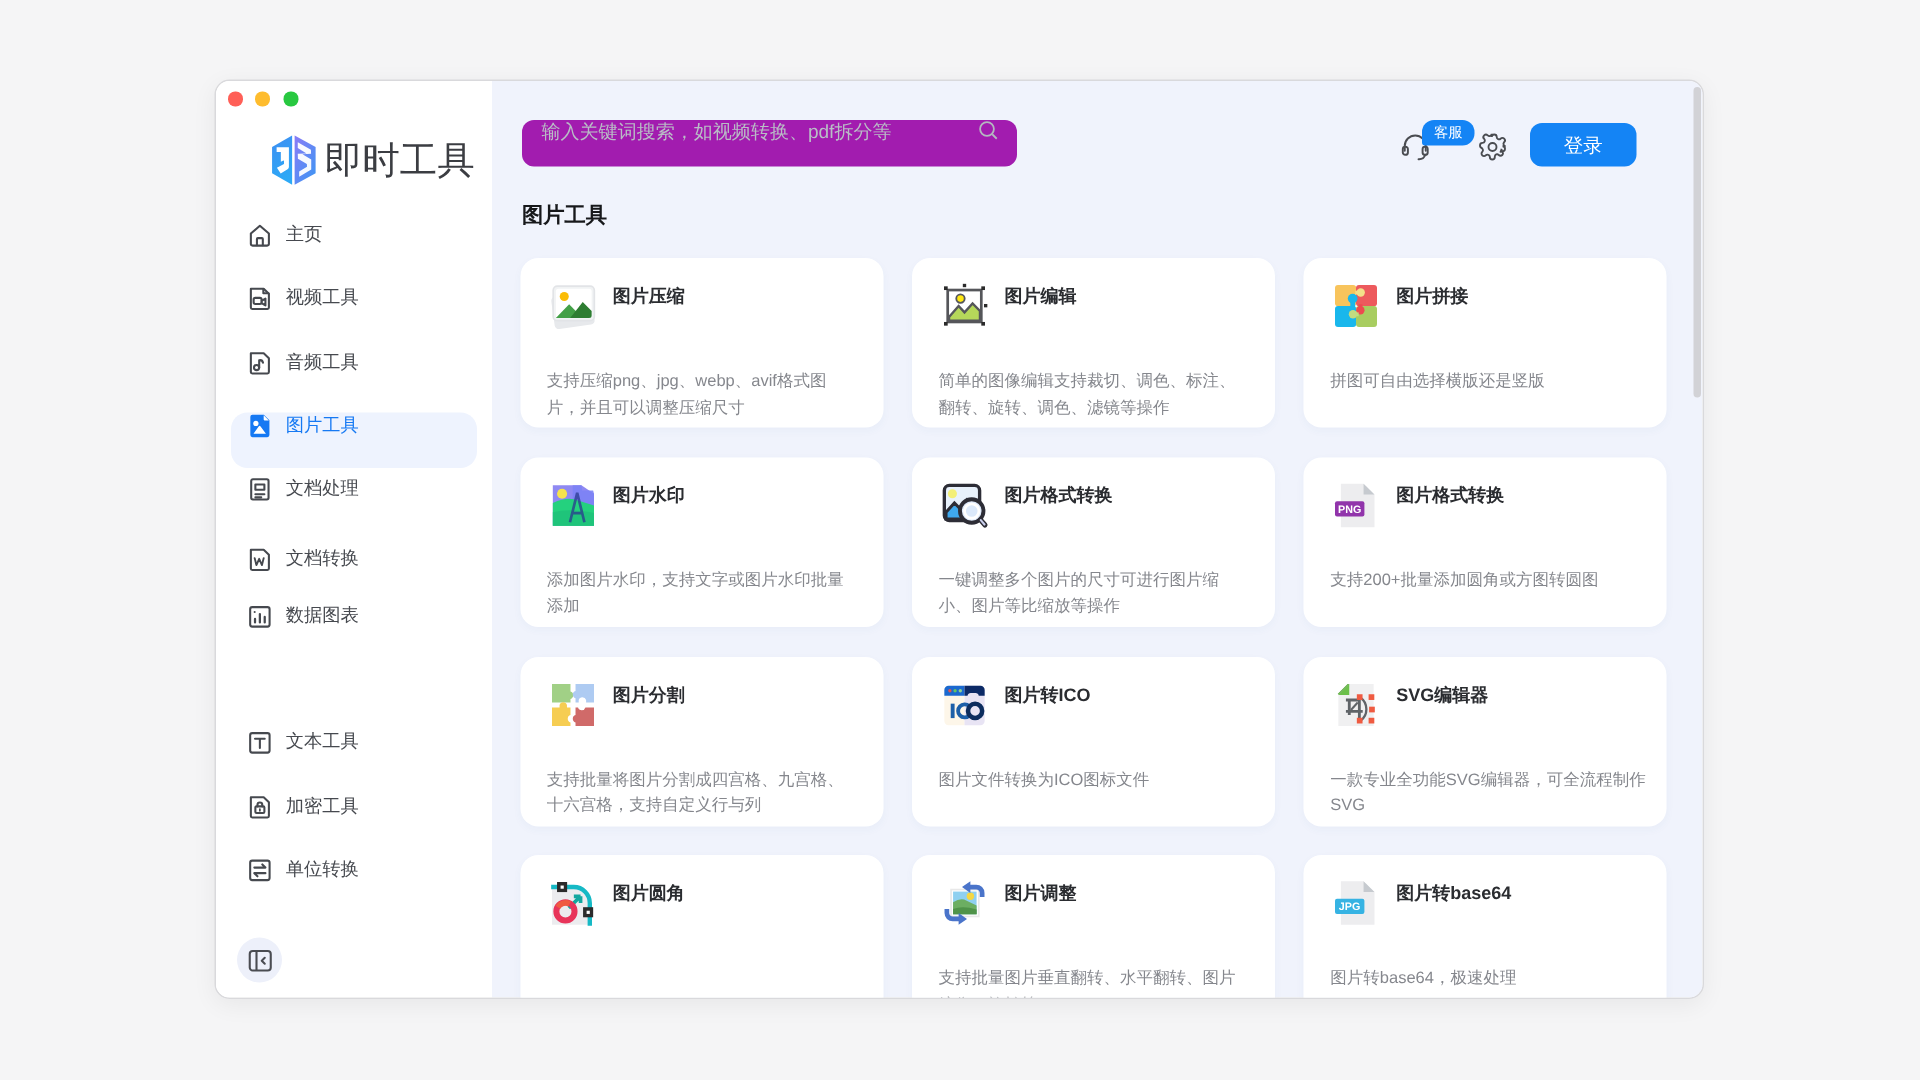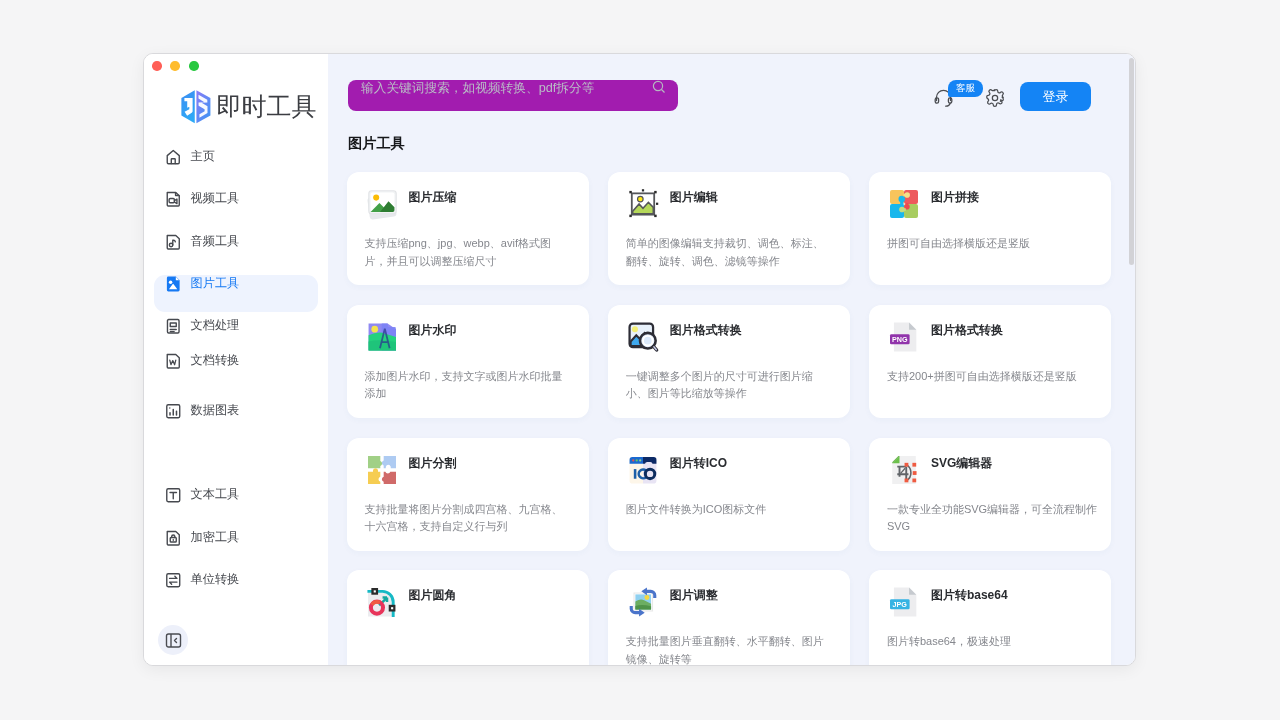--- a/index.html
+++ b/index.html
@@ -22,21 +22,21 @@
 .searchbar svg{margin-right:12px}
 .login{position:absolute;left:692px;top:28px;width:71px;height:29px;background:#1484f5;border-radius:8px;color:#fff;font-size:13px;display:flex;align-items:center;justify-content:center}
 .badge{position:absolute;left:620px;top:26px;background:#1484f5;color:#fff;font-size:9.5px;padding:2px 8px;border-radius:8px 8px 8px 2px;z-index:2}
 .hd-ico{position:absolute}
 .sec-title{position:absolute;left:20px;top:79.5px;font-size:14.2px;font-weight:bold;color:#17181b}
 .grid{position:absolute;left:19px;top:118px;width:770px}
 .card{position:absolute;width:242px;height:113px;background:#fff;border-radius:12px;padding:17px 18px;box-shadow:0 2px 6px rgba(60,90,160,0.04)}
 .card .row{display:flex;align-items:flex-start}
 .card .cicon{width:30px;height:30px;margin-left:2px;flex:none;transform:scale(1.12)}
 .card .ct{margin-left:12px;font-size:12px;font-weight:bold;color:#2a2c30}
-.card .cd{margin-top:16px;font-size:11px;line-height:17.6px;color:#85878d;width:215px;white-space:nowrap}
+.card .cd{margin-top:27px;font-size:11px;line-height:17.6px;color:#85878d;width:215px;white-space:nowrap}
 .scrollthumb{position:absolute;right:1px;top:4px;width:5px;height:207px;background:#d2d2d6;border-radius:3px}
 </style>
 </head>
 <body>
 <div class="win">
   <div class="sidebar">
     <div class="dot" style="left:8px;background:#ff5f57"></div>
     <div class="dot" style="left:26px;background:#febc2e"></div>
     <div class="dot" style="left:45px;background:#28c840"></div>
     <div class="logo">
@@ -92,21 +92,21 @@
         <span class="mt">图片工具</span>
       </div>
     <div class="menu-item" style="top:263.1px">
         <svg class="mi" viewBox="0 0 16 16" fill="none" stroke="#46494f" stroke-width="1.2" stroke-linecap="round" stroke-linejoin="round">
           <rect x="3" y="2.2" width="10" height="11.6" rx="1"></rect>
           <path d="M5.4 5.2 h5.2 v3 h-5.2 Z"></path>
           <path d="M5.4 10.8 h5.2 M5.4 12.6 h3.4"></path>
         </svg>
         <span class="mt">文档处理</span>
       </div>
-    <div class="menu-item" style="top:298px">
+    <div class="menu-item" style="top:310px">
         <svg class="mi" viewBox="0 0 16 16" fill="none" stroke="#46494f" stroke-width="1.2" stroke-linecap="round" stroke-linejoin="round">
           <path d="M2.8 2.2 h7.4 L13.2 5 V13 a0.8 0.8 0 0 1 -.8 .8 H3.6 a0.8 0.8 0 0 1 -.8 -.8 Z"></path>
           <path d="M5 7 l1 4 l1.6 -3.6 L9.2 11 l1 -4" stroke-width="1.1"></path>
         </svg>
         <span class="mt">文档转换</span>
       </div>
     <div class="menu-item" style="top:347.7px">
         <svg class="mi" viewBox="0 0 16 16" fill="none" stroke="#46494f" stroke-width="1.2" stroke-linecap="round" stroke-linejoin="round">
           <rect x="2.4" y="2.4" width="11.2" height="11.2" rx="1.2"></rect>
           <path d="M5.2 9.2 V11.2 M8 6.4 V11.2 M10.8 8 V11.2" stroke-width="1.3"></path>
@@ -256,21 +256,21 @@
     <div class="card" style="left:521.9px;top:132.8px">
 <div class="row">
             <svg class="cicon" viewBox="0 0 30 30">
 <path d="M6 2 H19.5 L26 8.5 V28 H6 Z" fill="#ededef"></path>
 <path d="M19.5 2 L26 8.5 H19.5 Z" fill="#c6cacf"></path>
 <rect x="2.5" y="12.5" width="17.5" height="9" rx="1.2" fill="#9134ab"></rect>
 <text x="11.2" y="19.4" font-family="Liberation Sans,sans-serif" font-size="6.4" font-weight="bold" fill="#fff" text-anchor="middle">PNG</text>
 </svg>
             <span class="ct">图片格式转换</span>
           </div>
-<div class="cd">支持200+拼图可自由选择横版还是竖版</div>
+<div class="cd">支持200+批量添加圆角或方图转圆图</div>
 </div>
     <div class="card" style="left:-0.5px;top:265.6px">
 <div class="row">
             <svg class="cicon" viewBox="0 0 30 30">
 <path d="M2.5 2.5 H13.5 V7 a2.3 2.3 0 0 1 0 4.4 V13.5 H2.5 Z" fill="#a1d086"></path>
 <path d="M16.5 2.5 H27.5 V13.5 H22.8 V12 a2.3 2.3 0 0 0 -4.4 0 v1.5 H16.5 V11 a2.3 2.3 0 0 1 0 -4.4 Z" fill="#aecbf2"></path>
 <path d="M2.5 16.5 H7 V15 a2.3 2.3 0 0 1 4.4 0 V16.5 H13.5 V21 a2.3 2.3 0 0 0 0 4.4 V27.5 H2.5 Z" fill="#f6cd52"></path>
 <path d="M16.5 16.5 H18 a2.3 2.3 0 0 0 4.4 0 H27.5 V27.5 H16.5 V25.4 a2.3 2.3 0 0 1 0 -4.4 Z" fill="#d06a69"></path>
 </svg>
             <span class="ct">图片分割</span>

